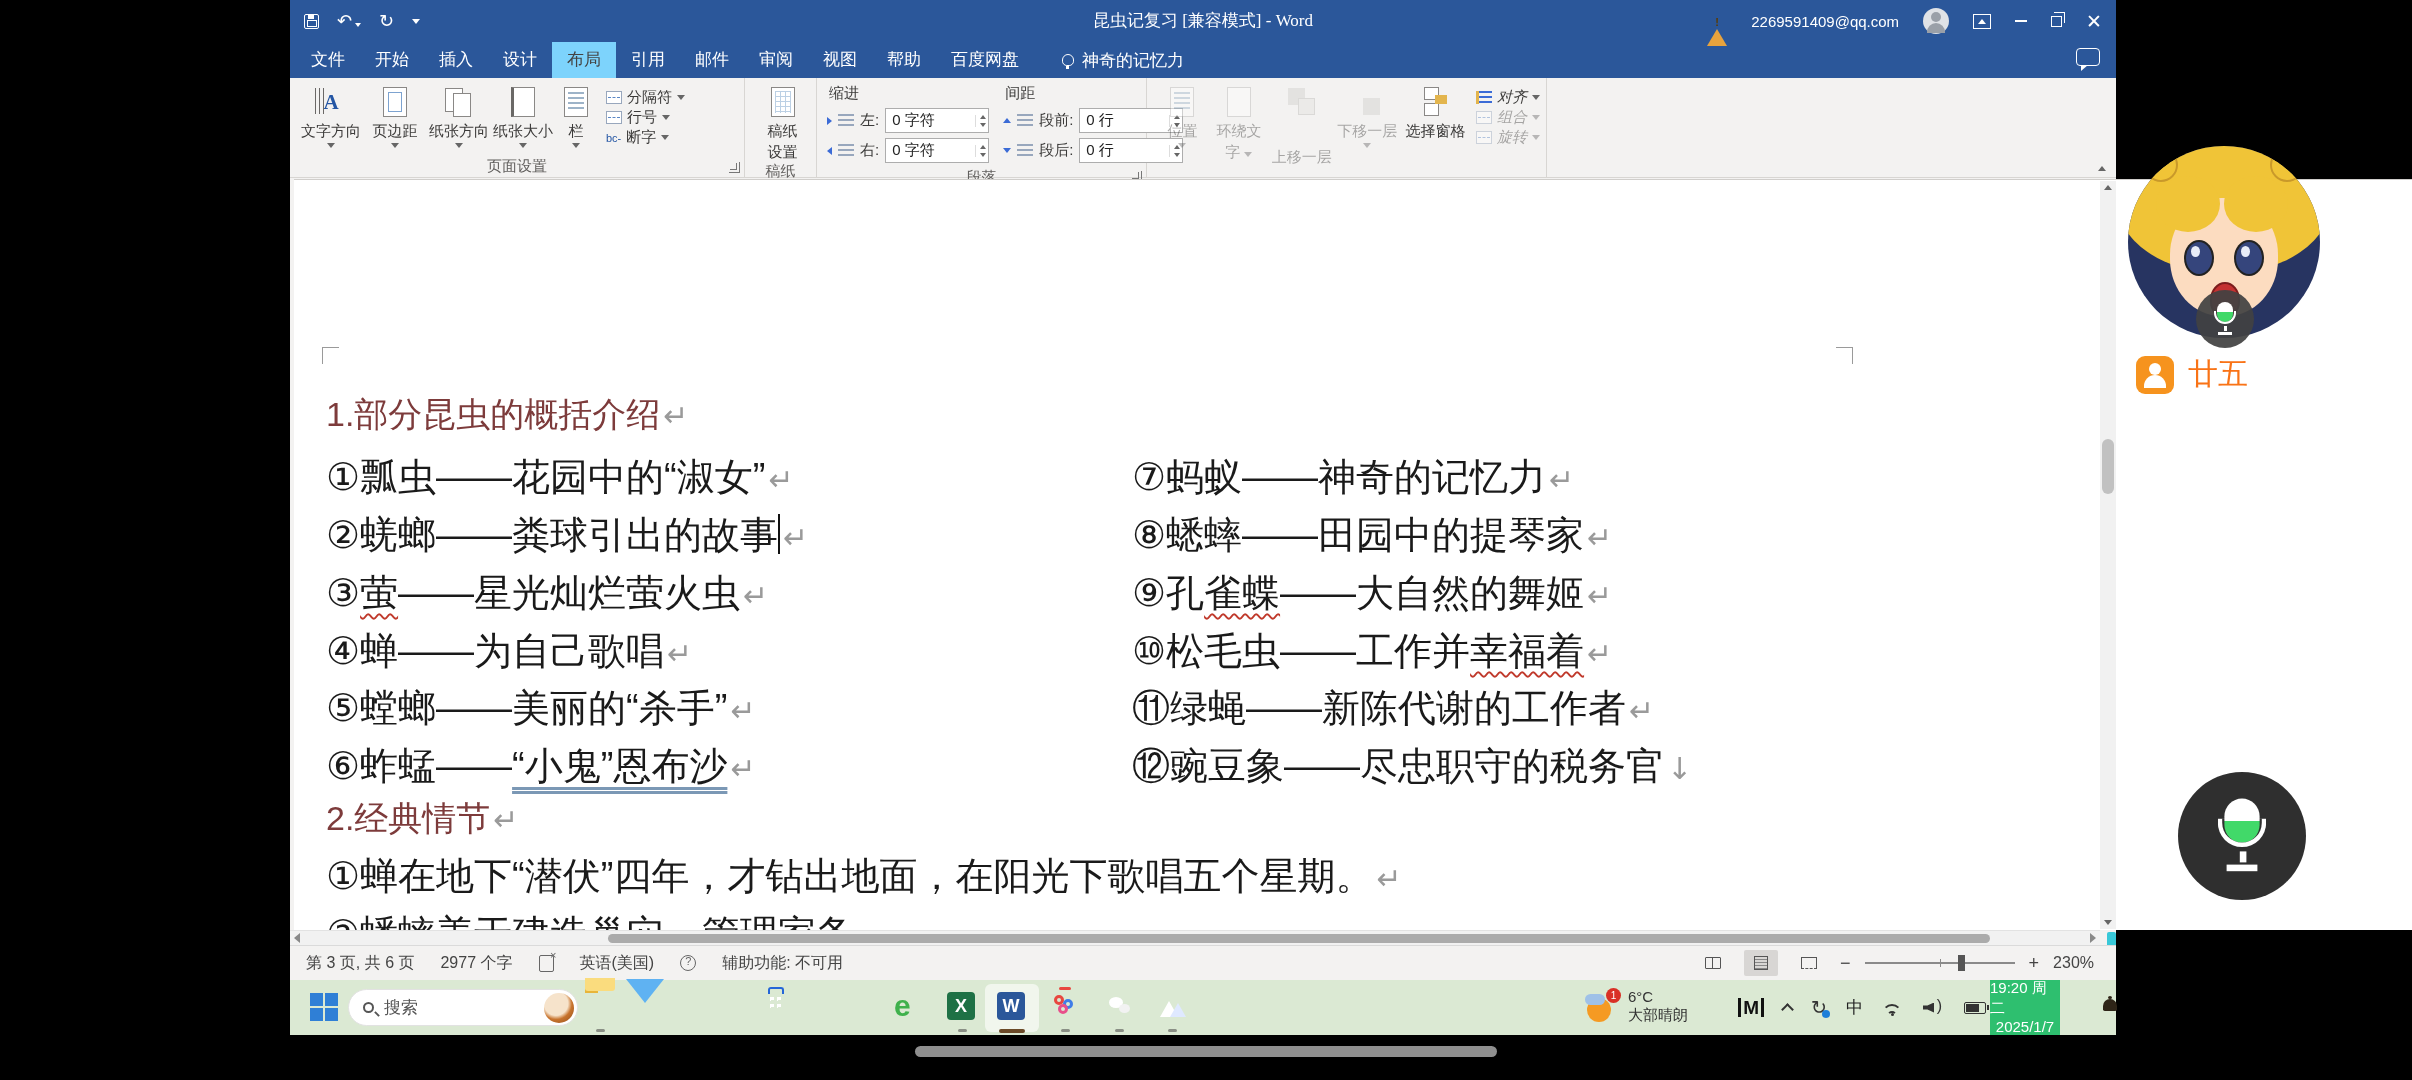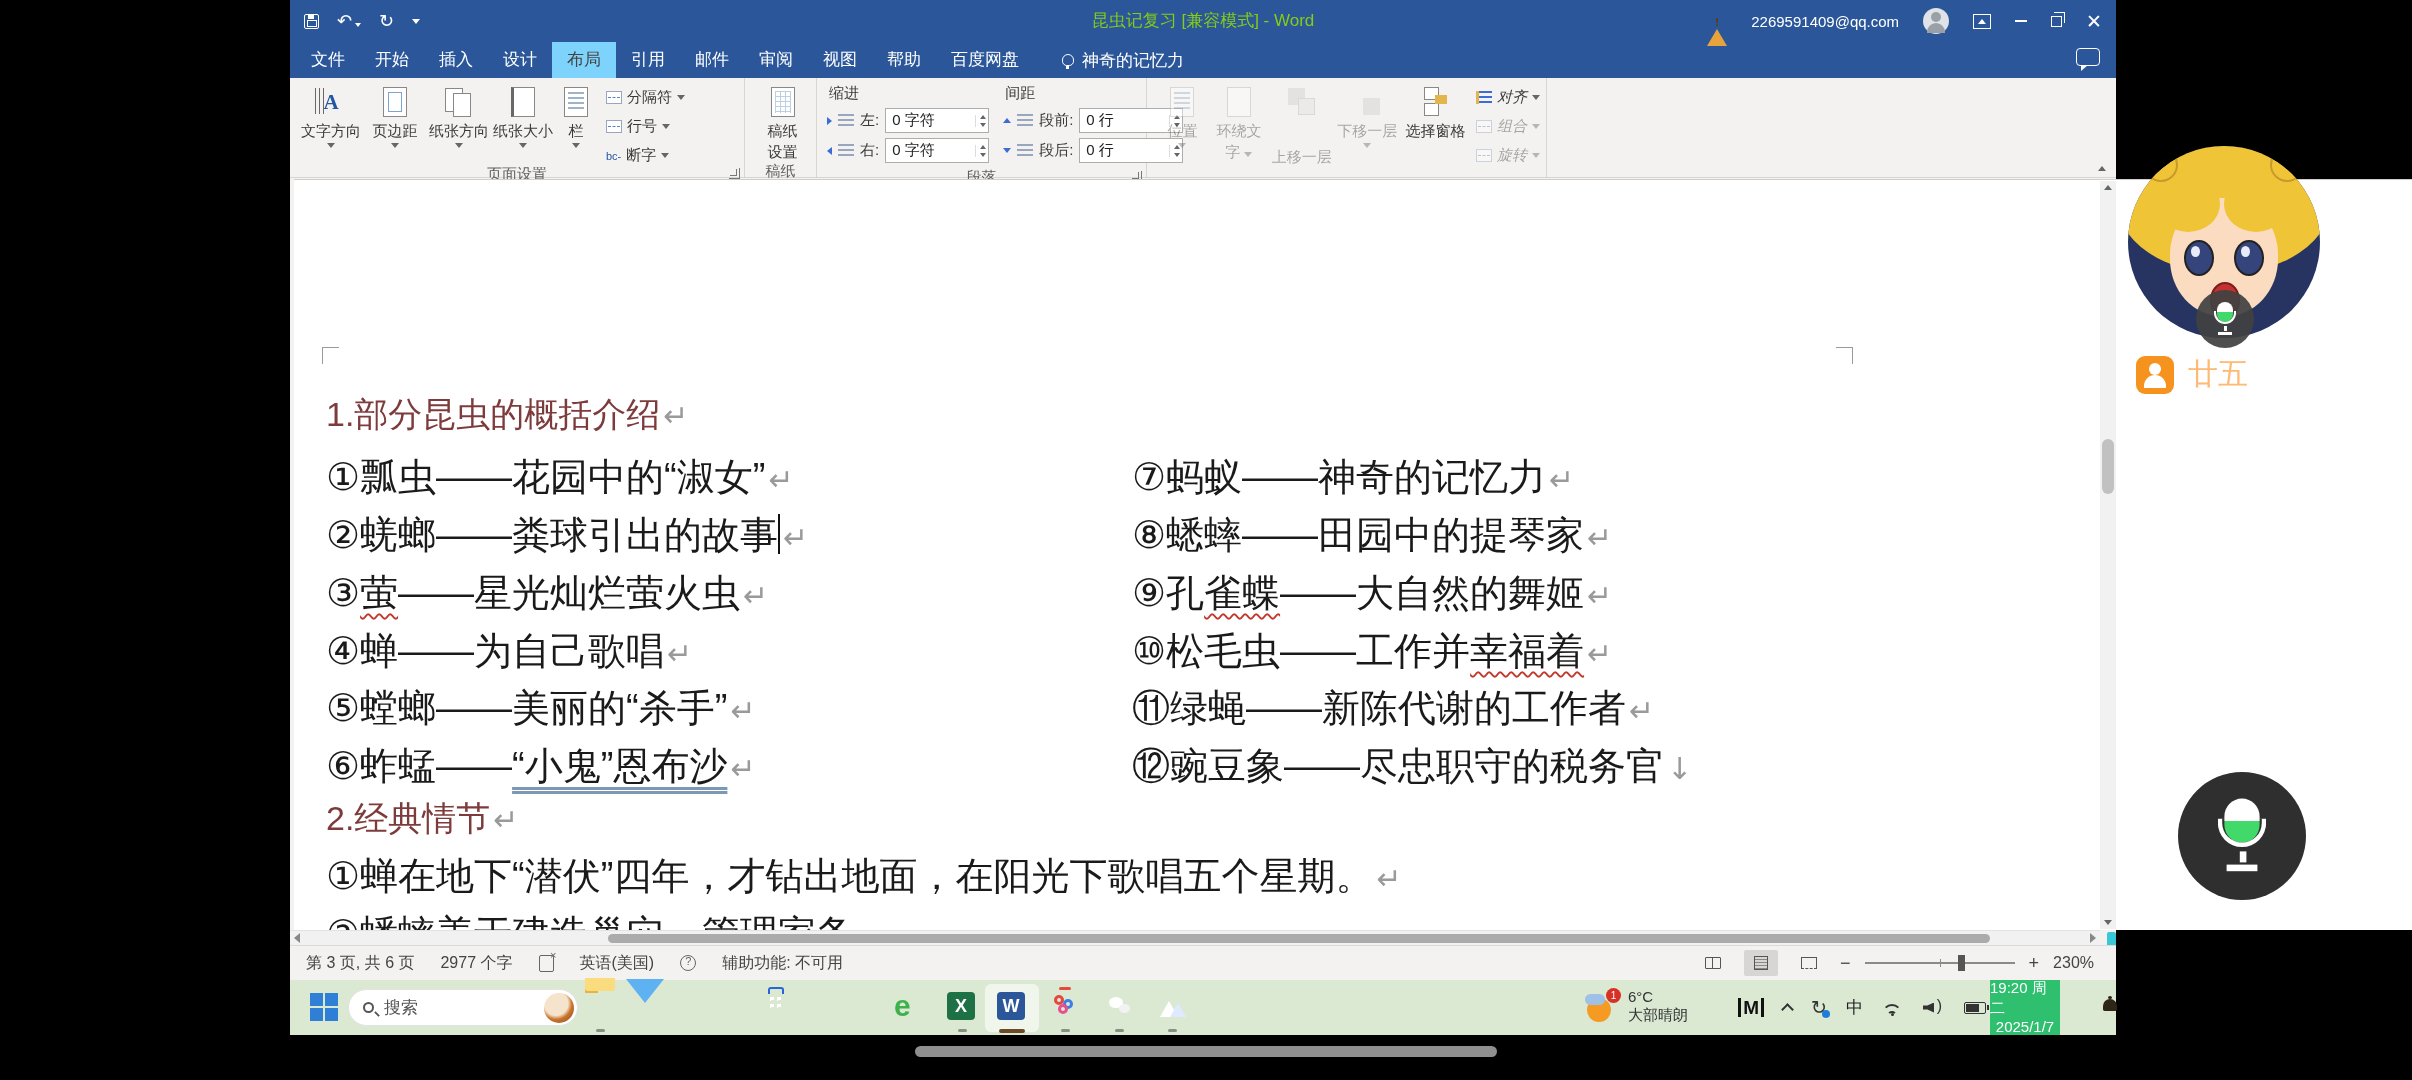--- a/index.html
+++ b/index.html
@@ -7,21 +7,21 @@
   #stage{position:relative;width:2412px;height:1080px;background:#000;overflow:hidden;}
   
   #win{position:absolute;left:290px;top:0;width:1826px;height:1035px;background:#f3f2f1;}
   
   .titlebar{position:absolute;left:0;top:0;width:100%;height:42px;background:#2b579a;display:flex;align-items:center;color:#fff;}
   .qat{display:flex;align-items:center;gap:18px;padding-left:14px;z-index:2;}
   .qat .gl{font-size:18px;color:#fff;}
   .floppy{width:15px;height:15px;border:1.6px solid #fff;border-radius:2px;position:relative;}
   .floppy::before{content:"";position:absolute;left:3px;top:0;width:6px;height:4px;background:#fff;}
   .floppy::after{content:"";position:absolute;left:2px;bottom:1px;width:8px;height:5px;border:1px solid #fff;}
-  .wtitle{position:absolute;left:0;width:100%;text-align:center;font-size:17px;color:#84cc16;line-height:42px;}
+  .wtitle{position:absolute;left:0;width:100%;text-align:center;font-size:17px;color:#ffffff;line-height:42px;font-family:Liberation Serif, serif;}
   .tbright{position:absolute;right:0;top:0;height:42px;display:flex;align-items:center;gap:24px;padding-right:14px;z-index:2;}
   .warn{position:relative;width:20px;height:18px;}
   .warn .t{width:0;height:0;border-left:10px solid transparent;border-right:10px solid transparent;border-bottom:17px solid #e8a33d;}
   .warn .x{position:absolute;left:8px;top:4px;font-size:11px;color:#5b3b00;font-weight:bold;}
   .acct{font-size:15px;color:#fff;}
   .avmini{width:26px;height:26px;border-radius:50%;background:#dfe2e6;position:relative;}
   .avmini::before{content:"";position:absolute;left:8px;top:4px;width:10px;height:10px;border-radius:50%;background:#9aa0a8;}
   .avmini::after{content:"";position:absolute;left:4px;top:15px;width:18px;height:10px;border-radius:9px 9px 0 0;background:#9aa0a8;}
   .ribopt{width:18px;height:15px;border:1.5px solid #fff;display:flex;align-items:center;justify-content:center;}
   .minm{width:12px;height:2px;background:#fff;}
@@ -54,21 +54,21 @@
   .pagei{width:24px;height:30px;background:#fff;border:1px solid #8a8886;position:relative;}
   .pagei.margins::before{content:"";position:absolute;inset:4px;border:1px solid #7da3d0;}
   .pagei.cols::before{content:"";position:absolute;inset:4px 3px;background:repeating-linear-gradient(#9db3c8 0 2px,transparent 2px 5px);}
   .pagei.grid::before{content:"";position:absolute;inset:3px;background:repeating-linear-gradient(#bcd0e4 0 1px,transparent 1px 5px),repeating-linear-gradient(90deg,#bcd0e4 0 1px,transparent 1px 5px);}
   .pagei.size{border-left:3px solid #6a6866;}
   .orient2{position:relative;width:32px;height:32px;}
   .orient2 .p1{position:absolute;left:2px;top:2px;width:18px;height:24px;background:#fff;border:1px solid #8a8886;}
   .orient2 .p2{position:absolute;left:10px;top:7px;width:18px;height:24px;background:#fff;border:1px solid #8a8886;}
   .tdA{font-size:21px;font-weight:bold;color:#2456a4;font-family:"Liberation Serif",serif;}
   .tdbars{position:absolute;left:2px;top:4px;width:10px;height:26px;background:repeating-linear-gradient(90deg,#6a6866 0 1px,transparent 1px 4px);}
-  .scol{display:flex;flex-direction:column;gap:10px;padding:4px 0 0 8px;}
+  .scol{display:flex;flex-direction:column;gap:1px;padding:4px 0 0 8px;}
   .sb{display:flex;align-items:center;gap:5px;font-size:15px;color:#3b3a39;white-space:nowrap;}
   .sic{width:16px;height:13px;border:1px solid #98a7bd;background:#fff;position:relative;}
   .sic::before{content:"";position:absolute;left:1px;top:5px;right:1px;border-top:1px dashed #5b87c5;}
   .parhdr{font-size:15px;color:#3b3a39;margin:0 0 5px 2px;}
   .pararow{display:flex;align-items:center;gap:6px;margin-bottom:5px;}
   .bars{width:16px;height:13px;background:repeating-linear-gradient(#98a7bd 0 2px,transparent 2px 5px);}
   .plabel{font-size:15px;color:#3b3a39;white-space:nowrap;}
   .spinbox{display:flex;align-items:center;width:104px;height:25px;background:#fff;border:1px solid #adadad;padding:0 2px 0 6px;font-size:15px;color:#222;}
   .spincol{margin-left:auto;display:flex;flex-direction:column;gap:4px;padding-left:4px;border-left:1px solid #ddd;}
   .spincol .tri-u{border-bottom-width:4px;border-left-width:3.5px;border-right-width:3.5px;}
@@ -206,21 +206,21 @@
   .micdisc{position:absolute;left:2196px;top:290px;width:58px;height:58px;border-radius:50%;background:rgba(66,66,66,.93);display:flex;align-items:center;justify-content:center;}
   .micshape{position:relative;width:22px;height:34px;}
   .mcap{position:absolute;left:3px;top:0;width:16px;height:20px;border-radius:8px;background:linear-gradient(#fff 52%,#41d969 52%);}
   .mband{position:absolute;left:0;top:9px;width:22px;height:13px;border:2.5px solid #fff;border-top:none;border-radius:0 0 11px 11px;}
   .mstem{position:absolute;left:9.5px;top:24px;width:3px;height:5px;background:#fff;}
   .mbase{position:absolute;left:4px;top:30px;width:14px;height:2.5px;background:#fff;}
   .namerow{position:absolute;left:2136px;top:354px;display:flex;align-items:center;gap:14px;}
   .namebadge{width:38px;height:38px;border-radius:9px;background:#f6931e;position:relative;}
   .namebadge::before{content:"";position:absolute;left:13px;top:7px;width:12px;height:12px;border-radius:50%;background:#fff;}
   .namebadge::after{content:"";position:absolute;left:8px;top:19px;width:22px;height:13px;border-radius:11px 11px 0 0;background:#fff;}
-  .nametxt{color:#fdba74;font-size:30px;}
+  .nametxt{color:#f97316;font-size:30px;}
   .bigmic{position:absolute;left:2178px;top:772px;width:128px;height:128px;border-radius:50%;background:#2f2f2f;display:flex;align-items:center;justify-content:center;}
   .bigmic .micshape{transform:scale(2.2);}
 </style>
 </head>
 <body>
 
 <div id="stage">
   <div id="win">
 
     <div class="titlebar">

